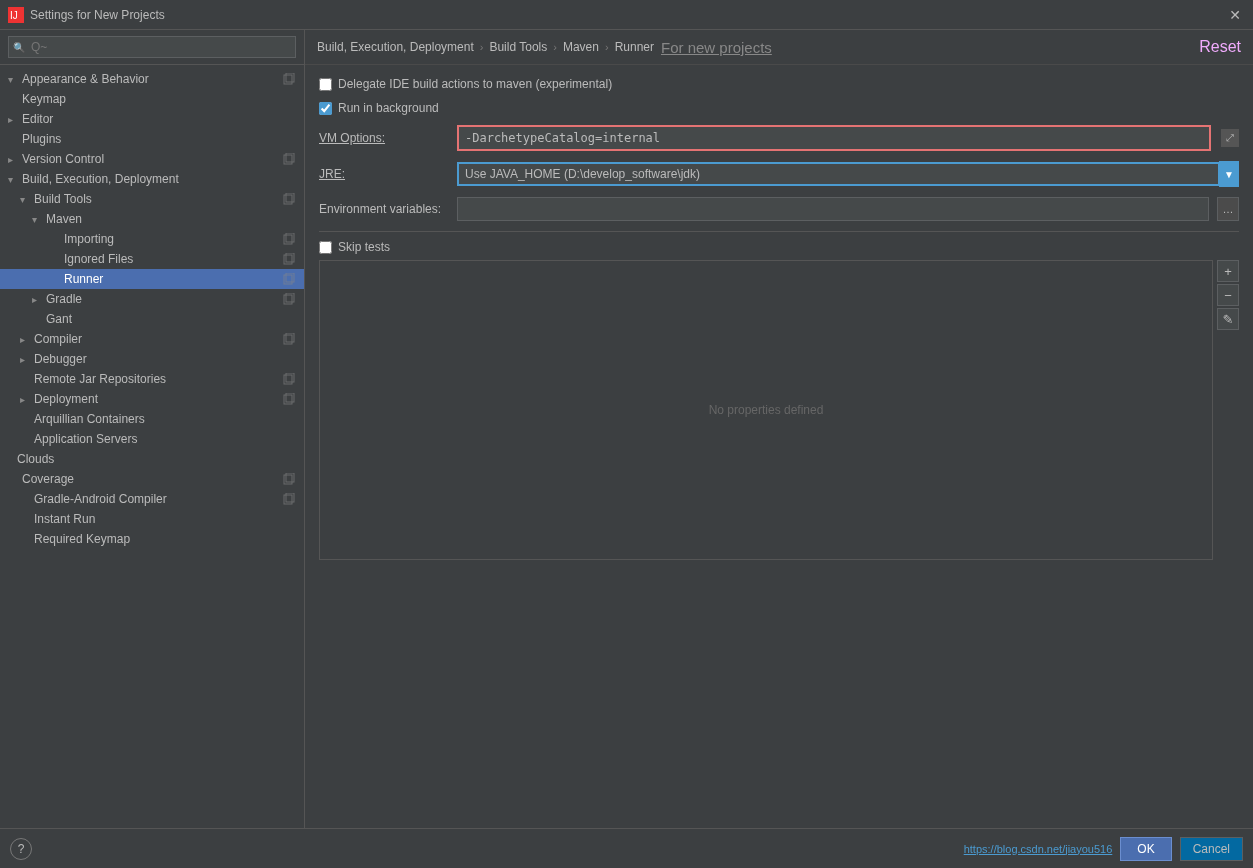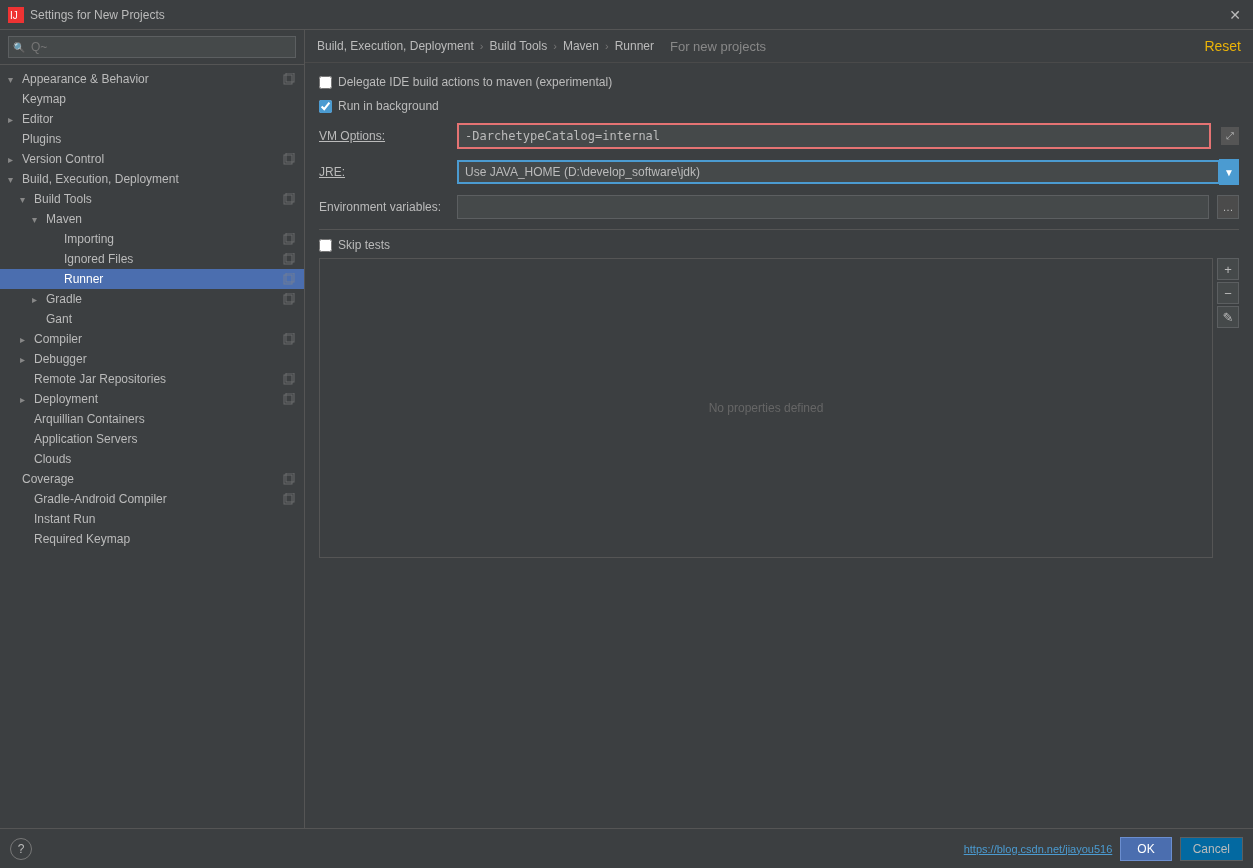--- a/index.html
+++ b/index.html
@@ -113,25 +113,25 @@
       display: flex;
       align-items: center;
       padding: 8px 12px;
       background: #3c3f41;
       border-bottom: 1px solid #4a4a4a;
       gap: 4px;
     }
     .breadcrumb-item { color: #bbbbbb; font-size: 12px; }
     .breadcrumb-sep { color: #777; font-size: 11px; margin: 0 2px; }
     .breadcrumb-current { color: #bbbbbb; font-size: 12px; }
-    .for-new-projects { color: #888; font-size: 13px; margin-left: 12px; }
+    .for-new-projects { color: #888; font-size: 15px; margin-left: 3px; text-decoration: underline; }
     .reset-btn {
       margin-left: auto;
-      color: #eab308;
-      font-size: 14px;
+      color: #f0abfc;
+      font-size: 16px;
       cursor: pointer;
       background: none;
       border: none;
     }
 
     .form-content {
       flex: 1;
       padding: 12px 14px;
       overflow-y: auto;
       display: flex;
@@ -471,21 +471,21 @@
           </span>
         </div>
         <div class="tree-item" style="padding-left: 20px;">
           <span class="expand-arrow"></span>
           <span class="item-label">Arquillian Containers</span>
         </div>
         <div class="tree-item" style="padding-left: 20px;">
           <span class="expand-arrow"></span>
           <span class="item-label">Application Servers</span>
         </div>
-        <div class="tree-item" style="padding-left: 20px;">
+        <div class="tree-item" style="padding-left: 3px;">
           <span class="expand-arrow"></span>
           <span class="item-label">Clouds</span>
         </div>
         <div class="tree-item" style="">
           <span class="expand-arrow"></span>
           <span class="item-label">Coverage</span>
           <span class="item-icon">
             <svg width="12" height="12" viewBox="0 0 12 12">
               <rect x="1" y="2" width="8" height="9" fill="none" stroke="#888" stroke-width="1"></rect>
               <rect x="3" y="0" width="8" height="9" fill="none" stroke="#888" stroke-width="1"></rect>

